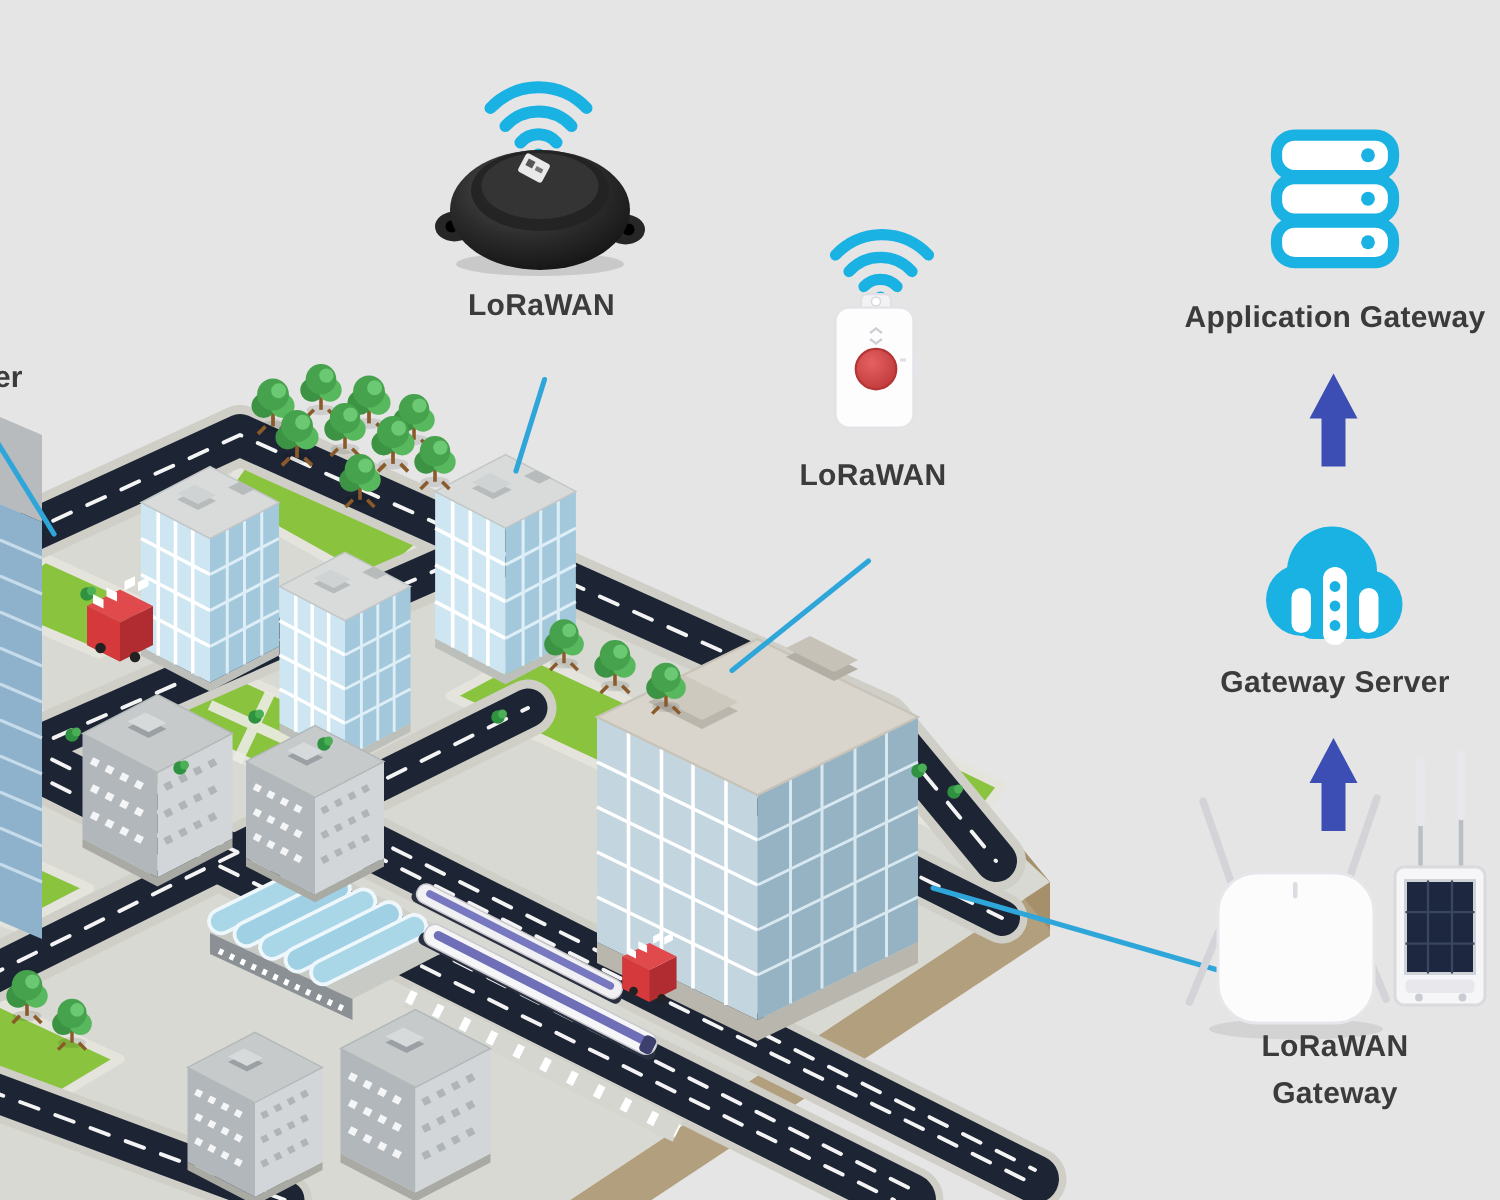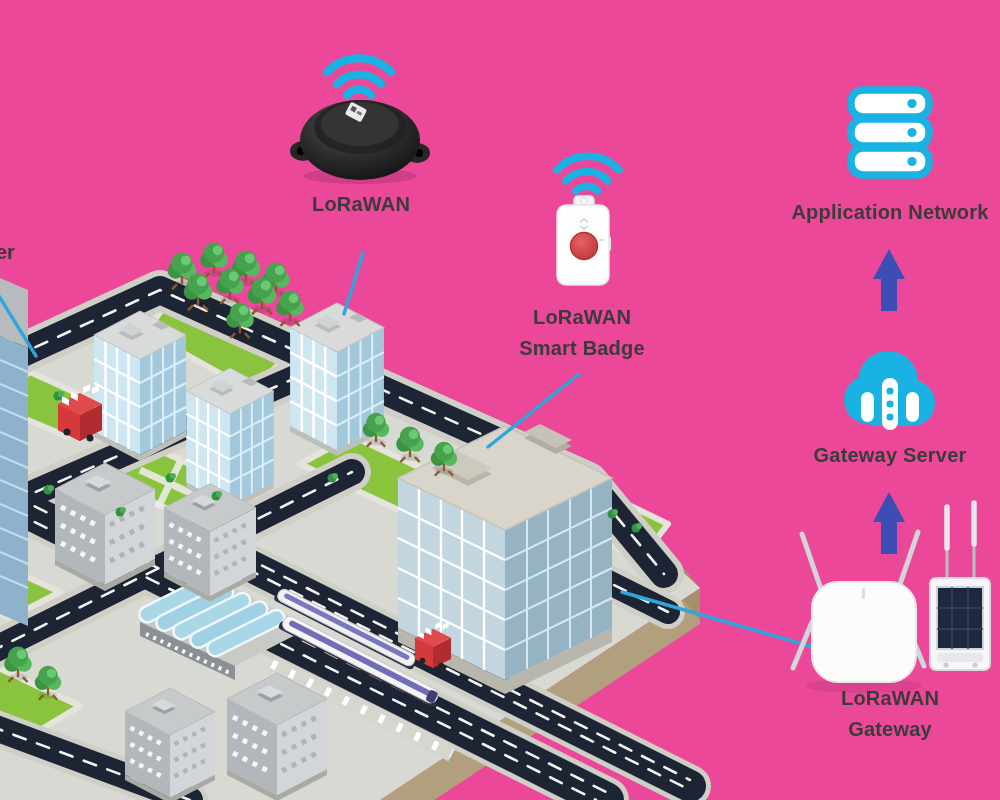--- a/index.html
+++ b/index.html
@@ -1,16 +1,16 @@
 <!DOCTYPE html>
 <html><head>
 <meta charset="utf-8">
 <style>
   html,body{margin:0;padding:0;background:#fff;}
-  #stage{position:relative;width:1000px;height:800px;background:#ec4899;overflow:hidden;
+  #stage{position:relative;width:1000px;height:800px;background:#e5e5e5;overflow:hidden;
          font-family:"Liberation Sans",sans-serif;}
   #citysvg{position:absolute;left:0;top:0;}
   .lbl{position:absolute;color:#3b3b3b;font-size:20px;font-weight:600;
        text-align:center;line-height:31px;letter-spacing:.2px;white-space:nowrap;}
   .lbl .l2{display:block;}
   #edge-label{position:absolute;left:-4px;top:241px;color:#3b3b3b;font-size:20px;font-weight:600;}
 </style>
 </head>
 <body>
 
@@ -376,25 +376,24 @@
     </g>
   </g>
 </svg>
 
 <div class="lbl" style="left:241px;top:189px;width:240px;">
   <span>LoRaWAN</span>
 </div>
 
 <div class="lbl" style="left:462px;top:302px;width:240px;">
   <span>LoRaWAN</span>
-  <span class="l2">Smart Badge</span>
 </div>
 
 <div class="lbl" style="left:765px;top:197px;width:250px;">
-  <span>Application Network</span>
+  <span>Application Gateway</span>
 </div>
 
 <div class="lbl" style="left:765px;top:440px;width:250px;">
   <span>Gateway Server</span>
 </div>
 
 <div class="lbl" style="left:770px;top:683px;width:240px;">
   <span>LoRaWAN</span>
   <span class="l2">Gateway</span>
 </div>

